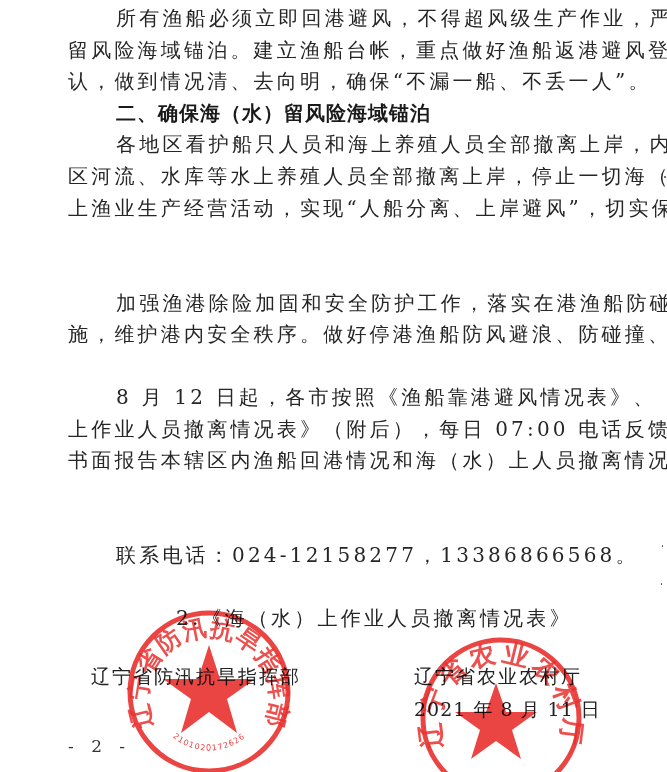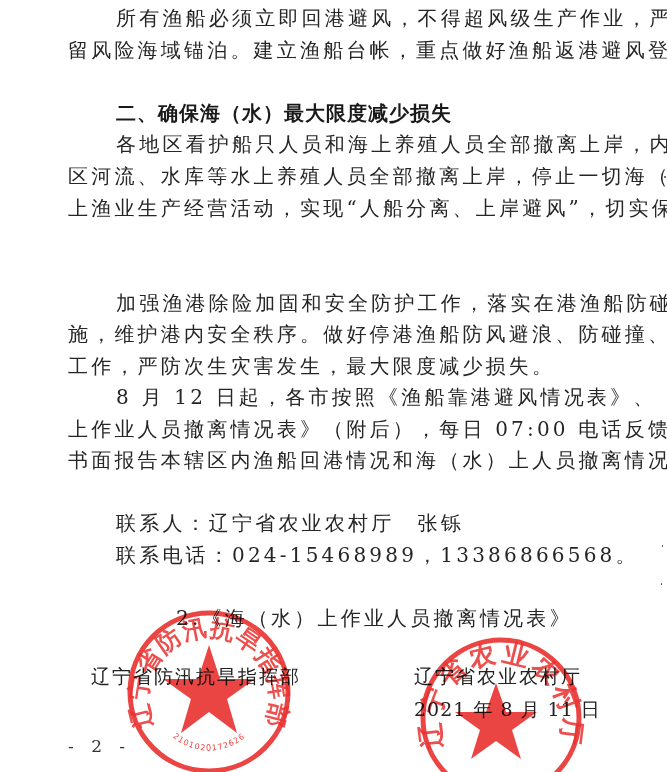--- a/index.html
+++ b/index.html
@@ -21,32 +21,31 @@
   .seal { position:absolute; z-index:3; mix-blend-mode:multiply; }
   .speck { position:absolute; width:2px; height:2px; background:#444; border-radius:1px; }
 </style>
 </head>
 <body>
 
 <div class="page">
 
   <div class="line indent" style="top:3px">所有渔船必须立即回港避风，不得超风级生产作业，严禁滞</div>
   <div class="line" style="top:35px">留风险海域锚泊。建立渔船台帐，重点做好渔船返港避风登记确</div>
-  <div class="line indent heading" style="top:98px">二、确保海（水）最大限度减少损失</div>
+  <div class="line" style="top:66px">认，做到情况清、去向明，确保“不漏一船、不丢一人”。</div>
+  <div class="line indent heading" style="top:98px">二、确保海（水）留风险海域锚泊</div>
   <div class="line indent" style="top:129px">各地区看护船只人员和海上养殖人员全部撤离上岸，内陆地</div>
   <div class="line" style="top:161px">区河流、水库等水上养殖人员全部撤离上岸，停止一切海（水）</div>
   <div class="line" style="top:193px">上渔业生产经营活动，实现“人船分离、上岸避风”，切实保障渔</div>
   <div class="line indent" style="top:288px">加强渔港除险加固和安全防护工作，落实在港渔船防碰撞措</div>
   <div class="line" style="top:319px">施，维护港内安全秩序。做好停港渔船防风避浪、防碰撞、防火</div>
-  <div class="line" style="top:351px">工作，严防次生灾害发生，最大限度减少损失。</div>
   <div class="line indent" style="top:382px">8 月 12 日起，各市按照《渔船靠港避风情况表》、《海（水）</div>
   <div class="line" style="top:414px">上作业人员撤离情况表》（附后），每日 07:00 电话反馈、14:00</div>
   <div class="line" style="top:445px">书面报告本辖区内渔船回港情况和海（水）上人员撤离情况，如</div>
-  <div class="line indent" style="top:508px">联系人：辽宁省农业农村厅　张铄</div>
-  <div class="line indent" style="top:540px">联系电话：024-15468989，13386866568。</div>
+  <div class="line indent" style="top:540px">联系电话：024-12158277，13386866568。</div>
   <div class="line attach2" style="top:603px">2.《海（水）上作业人员撤离情况表》</div>
 
   <div class="speck" style="left:665px;top:146px"></div>
   <div class="speck" style="left:664px;top:176px"></div>
   <div class="speck" style="left:662px;top:545px;width:1px"></div>
   <div class="speck" style="left:661px;top:583px;width:1px"></div>
 
   <svg class="seal" style="left:124px;top:607px" width="170" height="170" viewBox="0 0 170 170">
     <circle cx="85" cy="85" r="79" fill="none" stroke="#e8312f" stroke-width="5" opacity="0.9"></circle>
     <defs>

